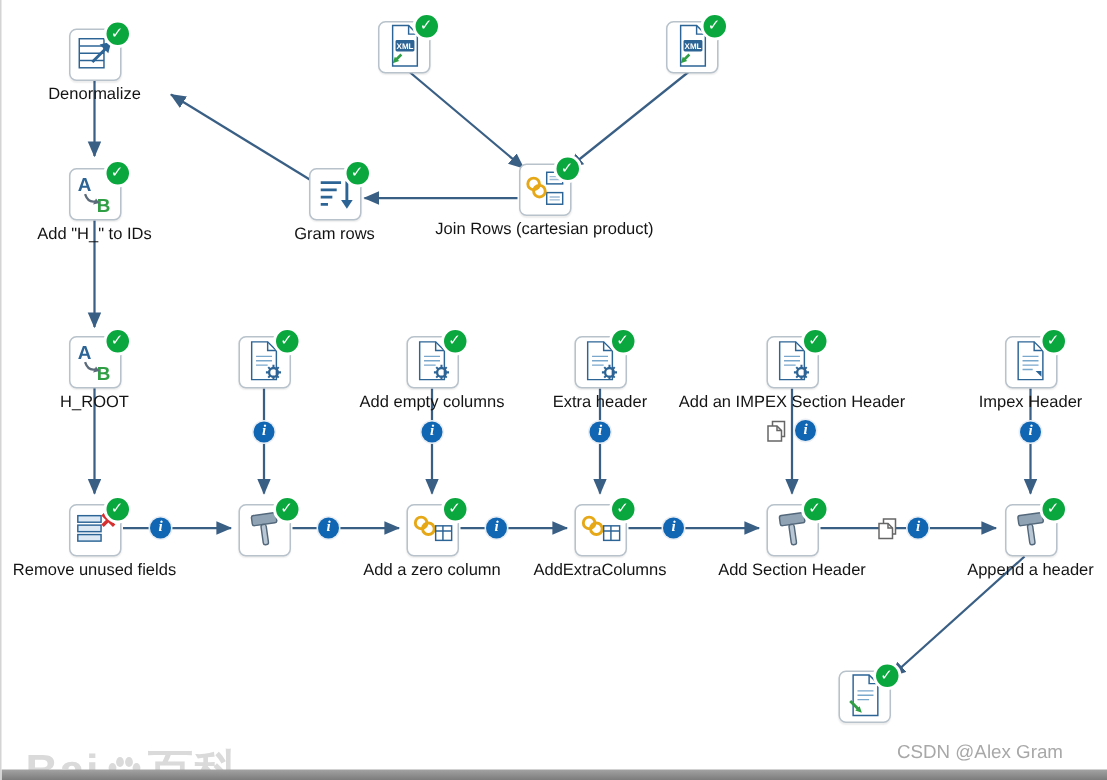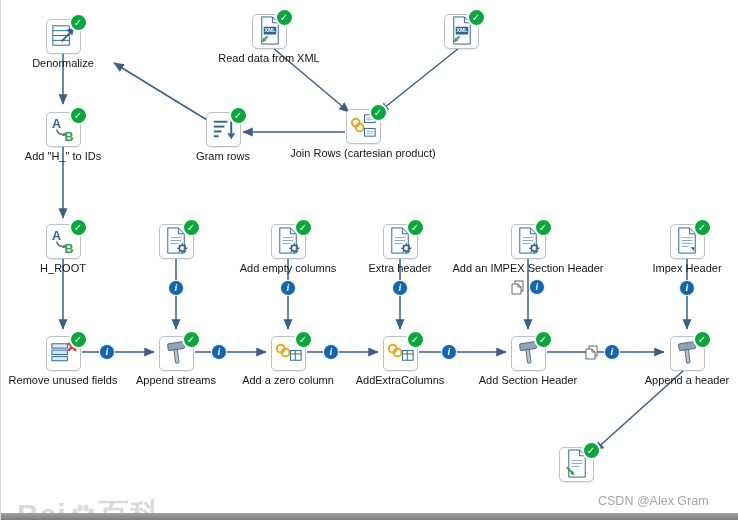--- a/index.html
+++ b/index.html
@@ -157,21 +157,20 @@
     <div class="label">Denormalize</div>
   </div>
 
   <div class="node" style="left:178px;top:14px">
     <div class="icon-box">
       <svg class="glyph" viewBox="0 0 32 32">
           <use href="#sym-xml"></use>
         </svg>
       <span class="check">✓</span>
     </div>
-    <div class="label">Read data from XML</div>
   </div>
 
   <div class="node" style="left:370px;top:14px">
     <div class="icon-box">
       <svg class="glyph" viewBox="0 0 32 32">
           <use href="#sym-xml"></use>
         </svg>
       <span class="check">✓</span>
     </div>
   </div>
@@ -275,21 +274,20 @@
     <div class="label">Remove unused fields</div>
   </div>
 
   <div class="node" style="left:85px;top:336px">
     <div class="icon-box">
       <svg class="glyph" viewBox="0 0 32 32">
           <use href="#sym-hammer"></use>
         </svg>
       <span class="check">✓</span>
     </div>
-    <div class="label">Append streams</div>
   </div>
 
   <div class="node" style="left:197px;top:336px">
     <div class="icon-box">
       <svg class="glyph" viewBox="0 0 32 32">
           <use href="#sym-jointable"></use>
         </svg>
       <span class="check">✓</span>
     </div>
     <div class="label">Add a zero column</div>

